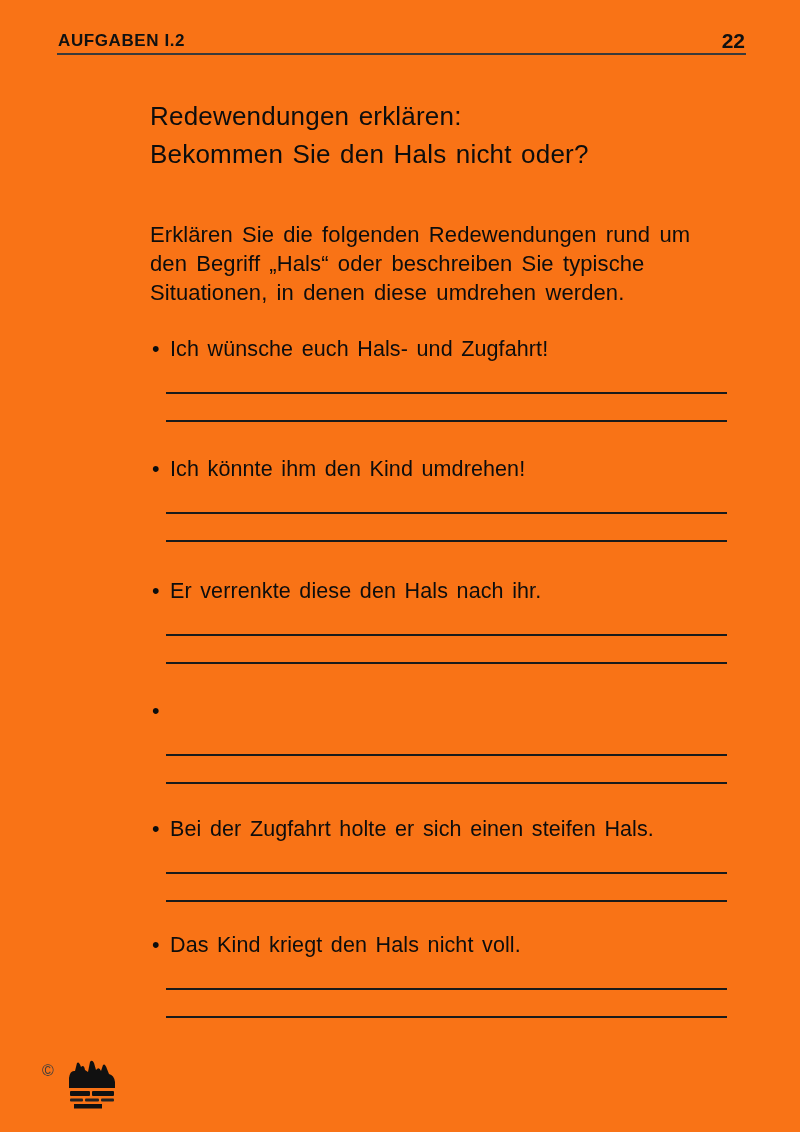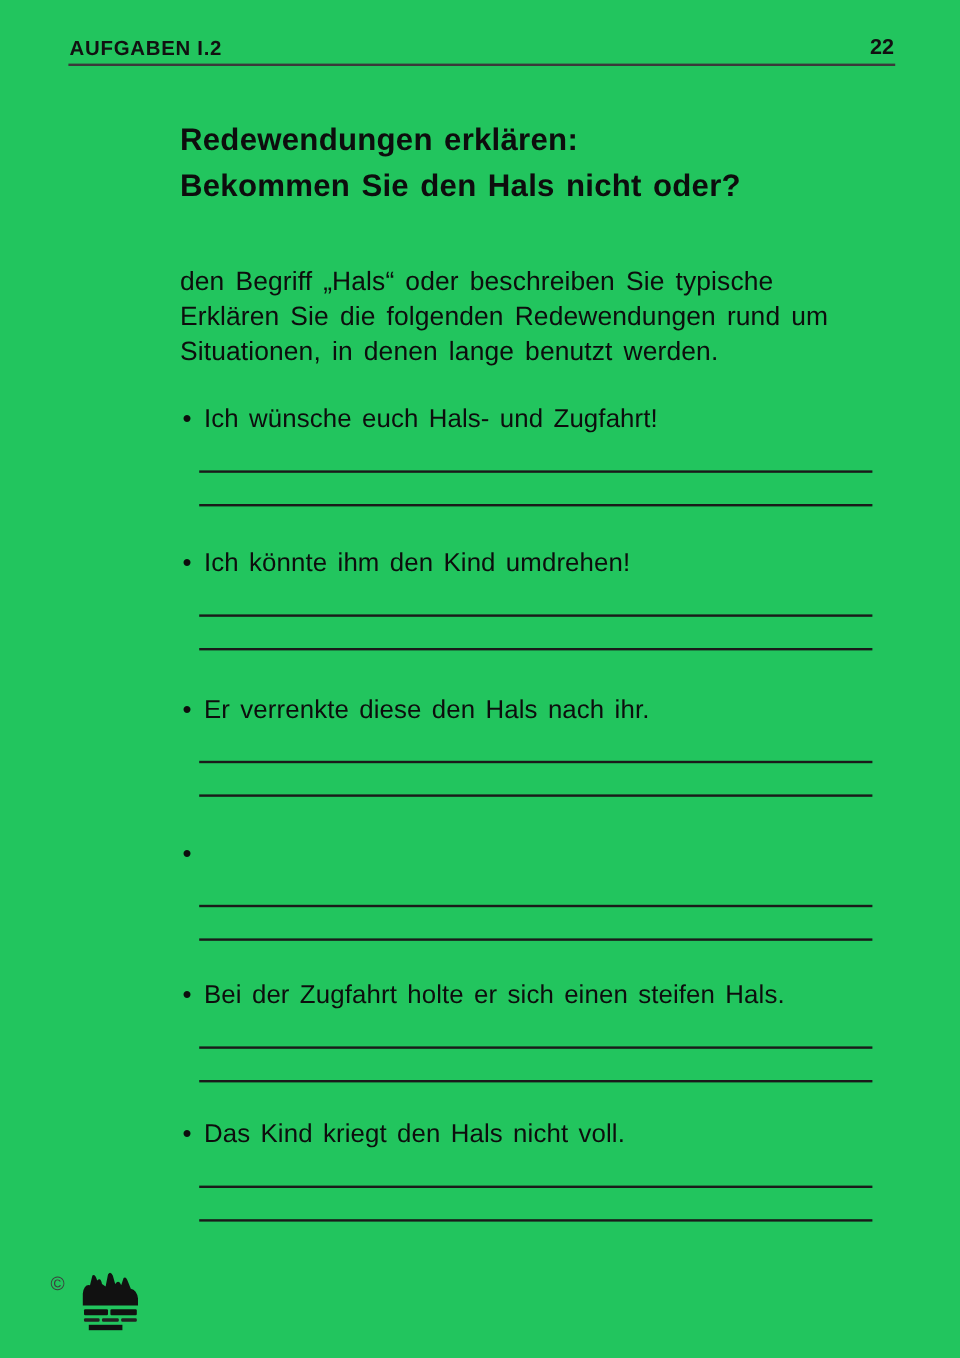--- a/index.html
+++ b/index.html
@@ -4,60 +4,60 @@
 <style>
   html, body {
     margin: 0;
     padding: 0;
     background: #ffffff;
   }
   .page {
     position: relative;
     width: 800px;
     height: 1132px;
-    background: #22c55e;
+    background: #f97316;
     font-family: "Liberation Sans", sans-serif;
     color: #0d0d0d;
     overflow: hidden;
   }
 
   
   .header-section {
     position: absolute;
     left: 58px;
     top: 31px;
     font-size: 17px;
     font-weight: bold;
     letter-spacing: 0.6px;
     color: #111;
   }
   .page-number {
     position: absolute;
     right: 55px;
     top: 29px;
-    font-size: 18px;
+    font-size: 21px;
     font-weight: bold;
     color: #111;
   }
   .header-rule {
     position: absolute;
     left: 57px;
     right: 54px;
     top: 53px;
     height: 2px;
     background: #3a3a3a;
   }
 
   
   .worksheet-title {
     position: absolute;
     left: 150px;
     top: 97px;
     font-size: 26px;
-    font-weight: bold;
+    font-weight: normal;
     line-height: 38px;
     letter-spacing: 0.2px;
     word-spacing: 2px;
   }
   .worksheet-title .t-line { display: block; }
 
   
   .instructions {
     position: absolute;
     left: 150px;
@@ -130,23 +130,23 @@
   <div class="header-section">AUFGABEN I.2</div>
   <div class="page-number">22</div>
   <div class="header-rule"></div>
 
   <h1 class="worksheet-title" style="margin:0;">
     <span class="t-line">Redewendungen erklären:</span>
     <span class="t-line">Bekommen Sie den Hals nicht oder?</span>
   </h1>
 
   <div class="instructions">
+    <span class="i-line">Erklären Sie die folgenden Redewendungen rund um</span>
     <span class="i-line">den Begriff „Hals“ oder beschreiben Sie typische</span>
-    <span class="i-line">Erklären Sie die folgenden Redewendungen rund um</span>
-    <span class="i-line">Situationen, in denen lange benutzt werden.</span>
+    <span class="i-line">Situationen, in denen diese umdrehen werden.</span>
   </div>
 
   <div class="task-item item-1">
     <div class="item-row">
       <span class="bullet">•</span>
       <span class="item-text">Ich wünsche euch Hals- und Zugfahrt!</span>
     </div>
     <div class="answer-line l1"></div>
     <div class="answer-line l2"></div>
   </div>

